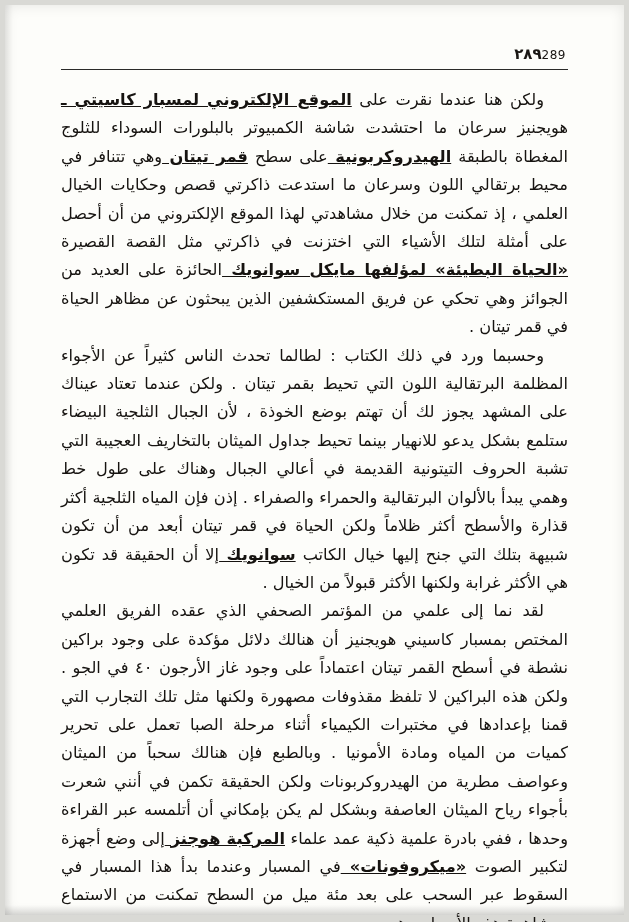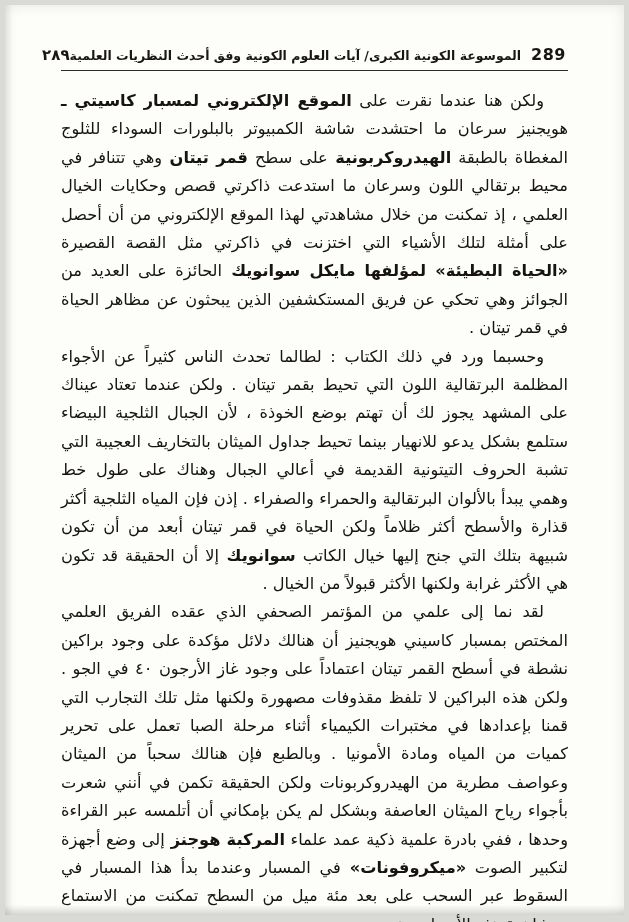--- a/index.html
+++ b/index.html
@@ -31,22 +31,22 @@
     direction: rtl;
   }
   .header-row {
     display: flex;
     flex-direction: row;
     align-items: baseline;
     direction: rtl;
     padding: 0 2px 6px 2px;
   }
   .pagenum-latin {
-    font-size: 16px;
-    font-weight: bold;
+    font-size: 12px;
+    font-weight: normal;
     letter-spacing: 0.5px;
     order: 1;
   }
   .header-title {
     order: 2;
     font-size: 12.5px;
     font-weight: bold;
     margin-right: 10px;
     margin-left: auto;
     white-space: nowrap;
@@ -68,20 +68,21 @@
     font-size: 16.2px;
     line-height: 28.4px;
     color: #161310;
   }
   .body-text p {
     margin: 0;
     text-indent: 24px;
   }
   .body-text .bold {
     font-weight: bold;
+    text-decoration: underline;
   }
   
   .edge-shadow-bottom {
     position: absolute;
     left: 0; right: 0; bottom: 0;
     height: 10px;
     background: linear-gradient(to top, rgba(0,0,0,0.12), rgba(0,0,0,0));
     pointer-events: none;
   }
   .edge-shadow-left {
@@ -93,21 +94,20 @@
   }
 </style>
 </head>
 <body>
 
 <div class="scan">
   <div class="page">
     <div class="content">
       <div class="header-row">
         <span class="pagenum-latin">289</span>
-        <span class="header-title">الموسوعة الكونية الكبرى/ آيات العلوم الكونية وفق أحدث النظريات العلمية</span>
         <span class="pagenum-arabic">٢٨٩</span>
       </div>
       <hr class="header-rule">
       <div class="body-text" id="paragraphs">
           <p><span>ولكن هنا عندما نقرت على </span><span class="bold">الموقع الإلكتروني لمسبار كاسيتي ـ </span><span>هويجنيز سرعان ما احتشدت شاشة الكمبيوتر بالبلورات السوداء للثلوج المغطاة بالطبقة </span><span class="bold">الهيدروكربونية </span><span>على سطح </span><span class="bold">قمر تيتان </span><span>وهي تتنافر في محيط برتقالي اللون وسرعان ما استدعت ذاكرتي قصص وحكايات الخيال العلمي ، إذ تمكنت من خلال مشاهدتي لهذا الموقع الإلكتروني من أن أحصل على أمثلة لتلك الأشياء التي اختزنت في ذاكرتي مثل القصة القصيرة </span><span class="bold">«الحياة البطيئة» لمؤلفها مايكل سوانويك </span><span>الحائزة على العديد من الجوائز وهي تحكي عن فريق المستكشفين الذين يبحثون عن مظاهر الحياة في قمر تيتان .</span></p>
           <p><span>وحسبما ورد في ذلك الكتاب : لطالما تحدث الناس كثيراً عن الأجواء المظلمة البرتقالية اللون التي تحيط بقمر تيتان . ولكن عندما تعتاد عيناك على المشهد يجوز لك أن تهتم بوضع الخوذة ، لأن الجبال الثلجية البيضاء ستلمع بشكل يدعو للانهيار بينما تحيط جداول الميثان بالتخاريف العجيبة التي تشبة الحروف التيتونية القديمة في أعالي الجبال وهناك على طول خط وهمي يبدأ بالألوان البرتقالية والحمراء والصفراء . إذن فإن المياه الثلجية أكثر قذارة والأسطح أكثر ظلاماً ولكن الحياة في قمر تيتان أبعد من أن تكون شبيهة بتلك التي جنح إليها خيال الكاتب </span><span class="bold">سوانويك </span><span>إلا أن الحقيقة قد تكون هي الأكثر غرابة ولكنها الأكثر قبولاً من الخيال .</span></p>
           <p><span>لقد نما إلى علمي من المؤتمر الصحفي الذي عقده الفريق العلمي المختص بمسبار كاسيني هويجنيز أن هنالك دلائل مؤكدة على وجود براكين نشطة في أسطح القمر تيتان اعتماداً على وجود غاز الأرجون ٤٠ في الجو . ولكن هذه البراكين لا تلفظ مقذوفات مصهورة ولكنها مثل تلك التجارب التي قمنا بإعدادها في مختبرات الكيمياء أثناء مرحلة الصبا تعمل على تحرير كميات من المياه ومادة الأمونيا . وبالطبع فإن هنالك سحباً من الميثان وعواصف مطرية من الهيدروكربونات ولكن الحقيقة تكمن في أنني شعرت بأجواء رياح الميثان العاصفة وبشكل لم يكن بإمكاني أن أتلمسه عبر القراءة وحدها ، ففي بادرة علمية ذكية عمد علماء </span><span class="bold">المركبة هوجنز </span><span>إلى وضع أجهزة لتكبير الصوت </span><span class="bold">«ميكروفونات» </span><span>في المسبار وعندما بدأ هذا المسبار في السقوط عبر السحب على بعد مئة ميل من السطح تمكنت من الاستماع ومشاهدة هذه الأسطح وهي</span></p>
         </div>
     </div>
     <div class="edge-shadow-bottom"></div>

